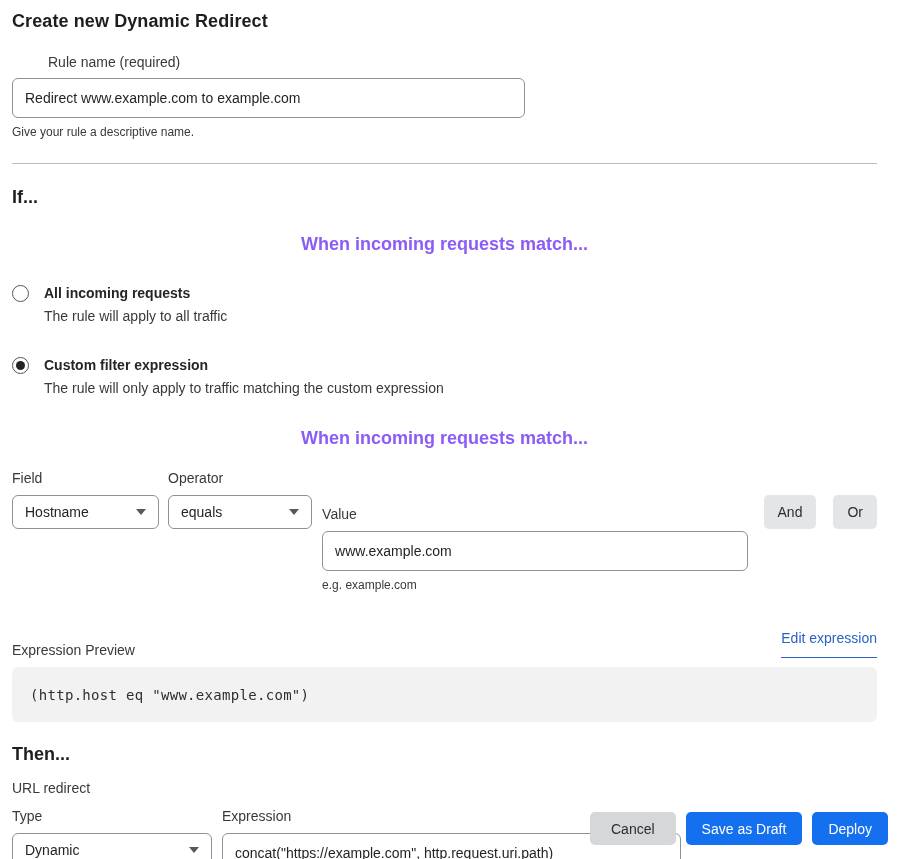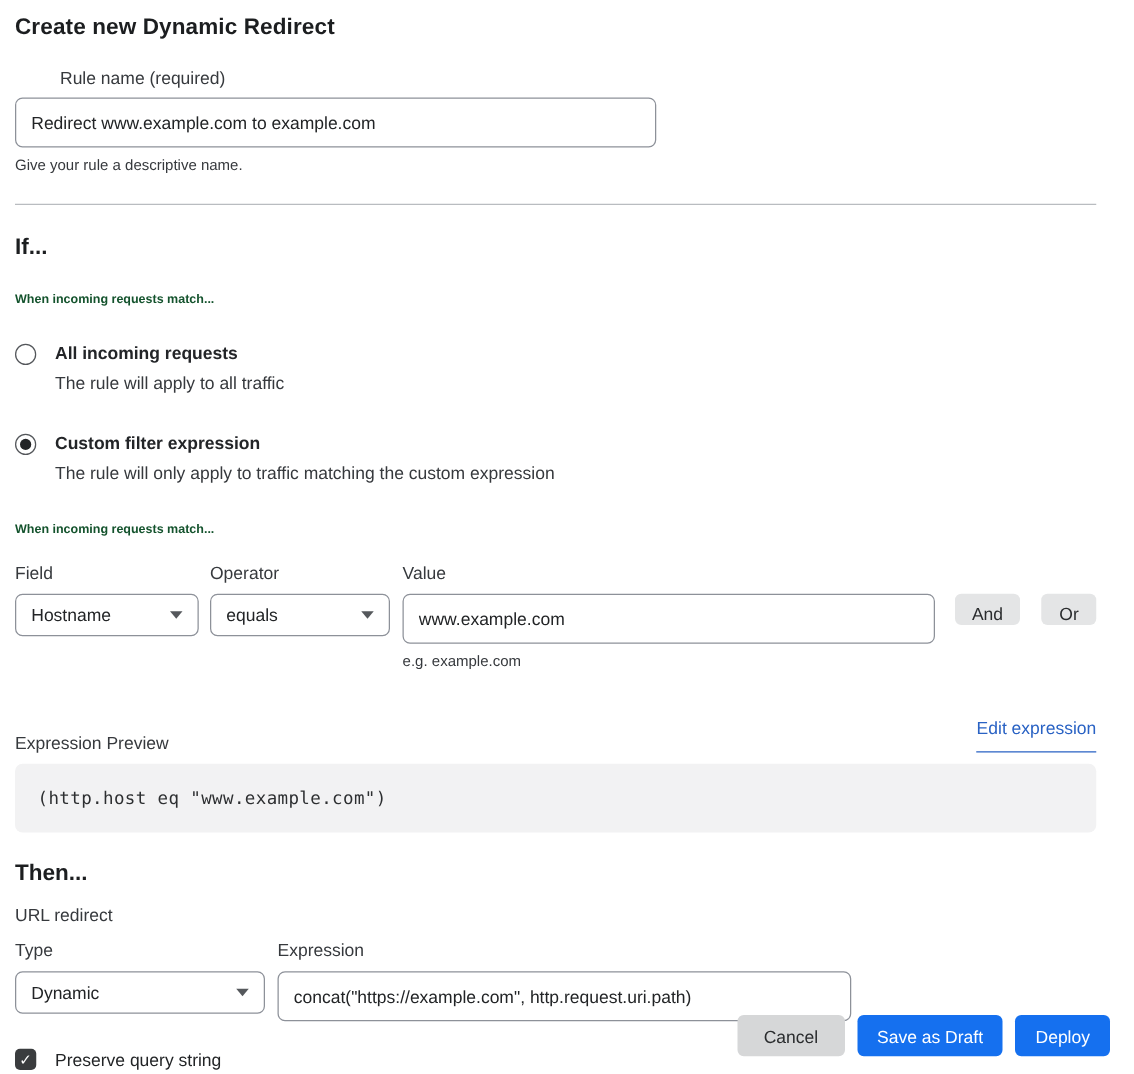--- a/index.html
+++ b/index.html
@@ -33,21 +33,21 @@
     padding:0 12px;font-size:14px;color:var(--ink);
     font-family:"Liberation Sans","DejaVu Sans",sans-serif;
     background:#fff;outline:none;
   }
   .rule-name-input{width:513px;}
   .helper{font-size:12px;color:var(--ink-soft);margin-top:7px;}
 
   .divider{border:none;border-top:1px solid var(--border-soft);margin-top:24px;}
 
   .h-if{font-size:18px;font-weight:700;color:#1c1e20;margin-top:23px;}
-  .h-match{font-size:10px;font-weight:700;color:#14532d;margin-top:26px;}
+  .h-match{font-size:18px;font-weight:700;color:#8b5cf6;margin-top:26px;text-align:center;}
 
   .radio-group{margin-top:29px;}
   .radio-row{display:flex;align-items:flex-start;margin-bottom:32px;cursor:pointer;}
   .radio{
     width:17px;height:17px;border-radius:50%;
     border:1.5px solid #53565a;flex:0 0 17px;margin-top:1px;
     display:flex;align-items:center;justify-content:center;background:#fff;
   }
   .radio.checked::after{
     content:"";width:9px;height:9px;border-radius:50%;background:#222426;display:block;
@@ -63,28 +63,28 @@
     height:34px;border:1px solid var(--border);border-radius:6px;background:#fff;
     display:flex;align-items:center;justify-content:space-between;
     padding:0 12px;font-size:14px;color:var(--ink);cursor:pointer;
   }
   .caret{
     width:0;height:0;border-left:5px solid transparent;border-right:5px solid transparent;
     border-top:6px solid #55585c;margin-left:8px;flex:0 0 auto;
   }
   .col-field{width:151px;}
   .col-operator{width:148px;margin-left:9px;}
-  .col-value{width:437px;margin-left:10px;}
+  .col-value{width:437px;margin-left:10px;margin-top:36px;}
   .col-value .text-input{margin-top:0;}
   .andor{margin-left:16px;display:flex;gap:17px;padding-top:25px;}
   .btn{
     border:none;border-radius:5px;font-size:14px;cursor:pointer;
     font-family:"Liberation Sans","DejaVu Sans",sans-serif;
   }
-  .btn-chip{height:25px;padding:8px 14px;background:var(--btn-gray);color:#2a2c2e;}
+  .btn-chip{height:34px;padding:8px 14px;background:var(--btn-gray);color:#2a2c2e;}
 
   .expr-row{display:flex;align-items:flex-end;justify-content:space-between;margin-top:38px;}
   .expr-label{font-size:14px;color:var(--ink-soft);}
   .edit-link{
     font-size:14px;color:var(--link-blue);text-decoration:none;
     border-bottom:1px solid var(--link-blue);padding-bottom:11px;cursor:pointer;
   }
   .code-box{
     margin-top:9px;height:55px;background:var(--code-bg);border-radius:6px;
     display:flex;align-items:center;padding:0 18px;

